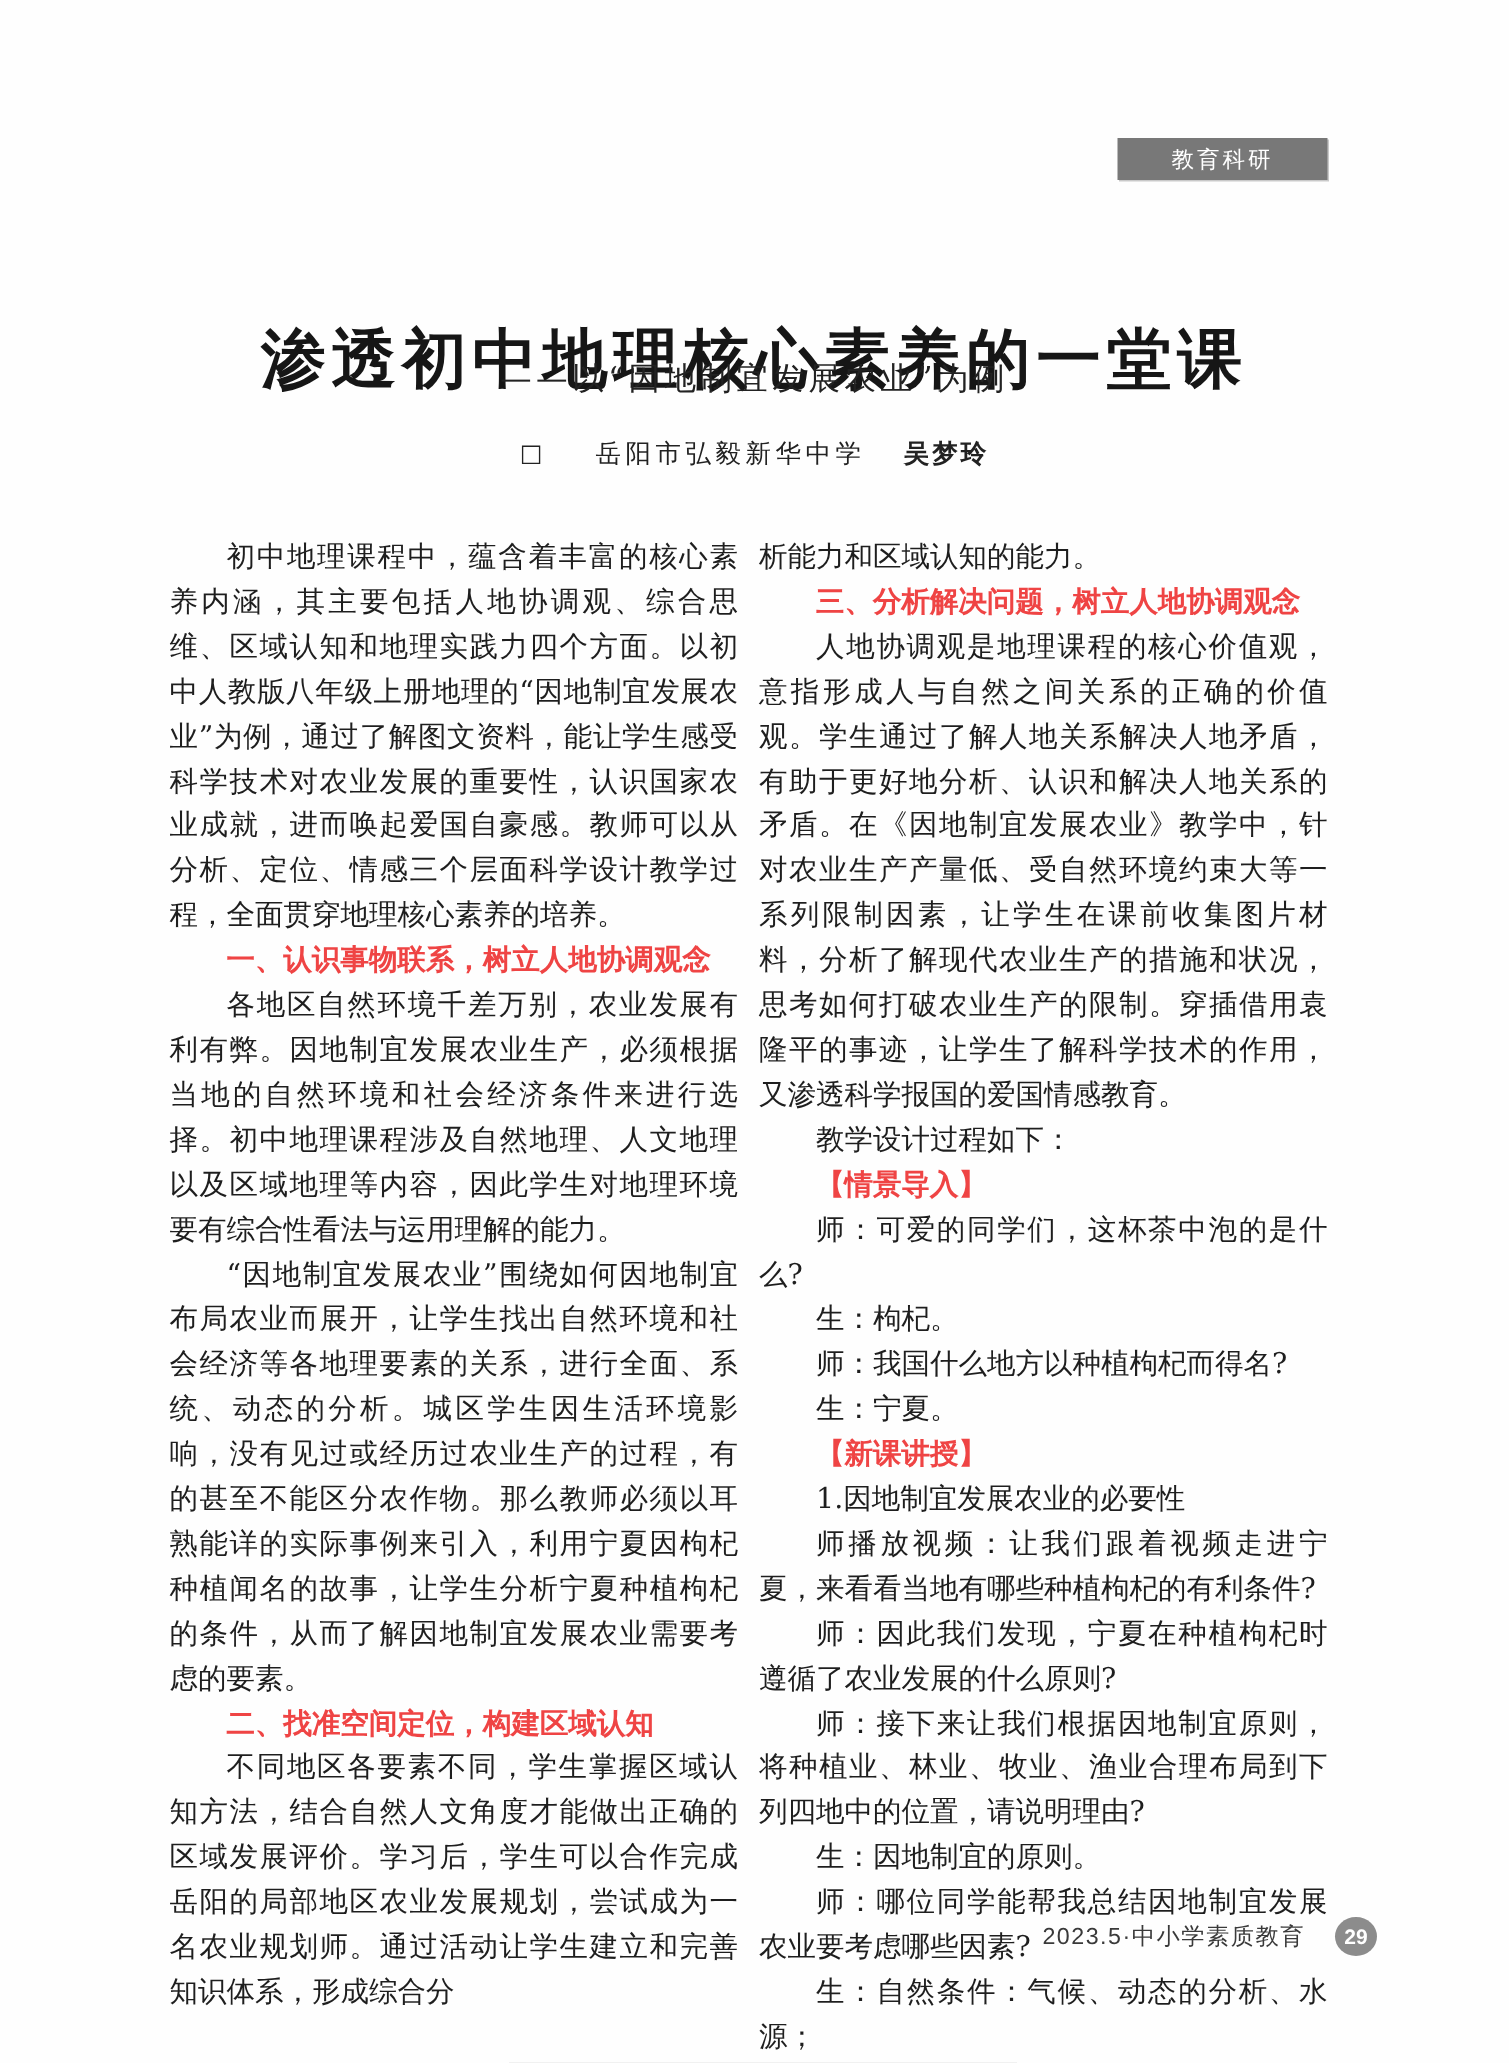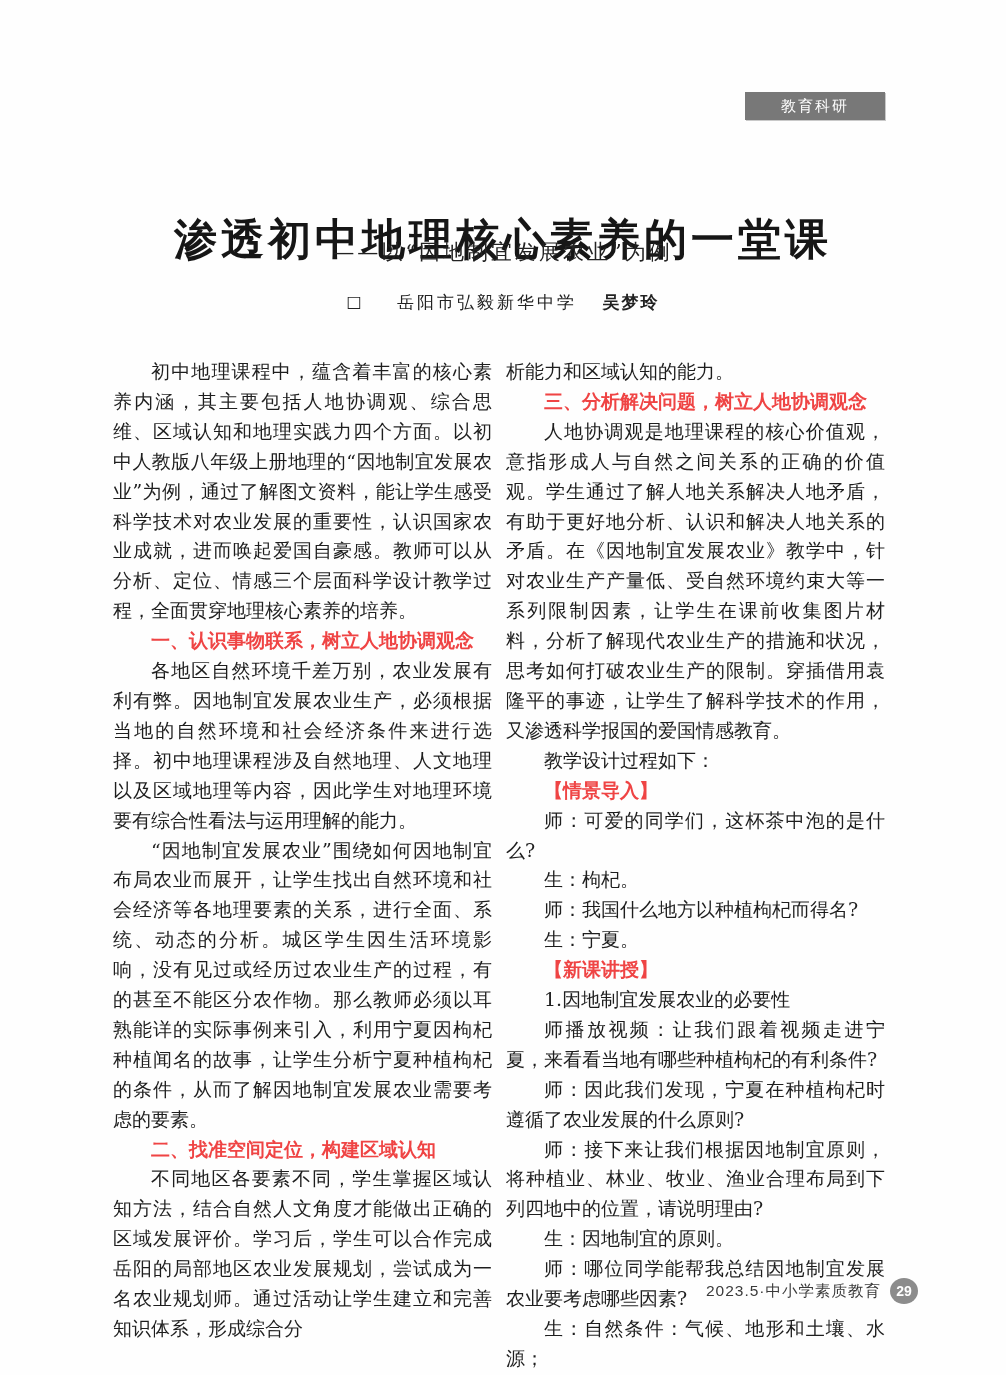--- a/index.html
+++ b/index.html
@@ -91,21 +91,21 @@
     color: #ef4444;
   }
   .footer {
     position: absolute;
     top: 1278px;
     left: 0;
     width: 918px;
     display: flex;
     align-items: center;
     justify-content: flex-end;
-    gap: 9px;
+    gap: 20px;
     font-family: "Liberation Sans", sans-serif;
     font-size: 15.5px;
     letter-spacing: 1px;
     color: #3a3a3a;
   }
   .page-circle {
     width: 28px;
     height: 26px;
     border-radius: 50%;
     display: flex;
@@ -153,21 +153,21 @@
         <p class="body">生：枸杞。</p>
         <p class="body">师：我国什么地方以种植枸杞而得名?</p>
         <p class="body">生：宁夏。</p>
         <p class="bracket">【新课讲授】</p>
         <p class="body">1.因地制宜发展农业的必要性</p>
         <p class="body">师播放视频：让我们跟着视频走进宁夏，来看看当地有哪些种植枸杞的有利条件?</p>
         <p class="body">师：因此我们发现，宁夏在种植枸杞时遵循了农业发展的什么原则?</p>
         <p class="body">师：接下来让我们根据因地制宜原则，将种植业、林业、牧业、渔业合理布局到下列四地中的位置，请说明理由?</p>
         <p class="body">生：因地制宜的原则。</p>
         <p class="body">师：哪位同学能帮我总结因地制宜发展农业要考虑哪些因素?</p>
-        <p class="body">生：自然条件：气候、地形和土壤、水源；</p>
+        <p class="body">生：自然条件：气候、动态的分析、水源；</p>
       </div>
   </div>
 
   <div class="footer">
     <span>2023.5·中小学素质教育</span>
     <span class="page-circle" style="background: rgb(140, 140, 140);">29</span>
   </div>
 
 </div>
 

